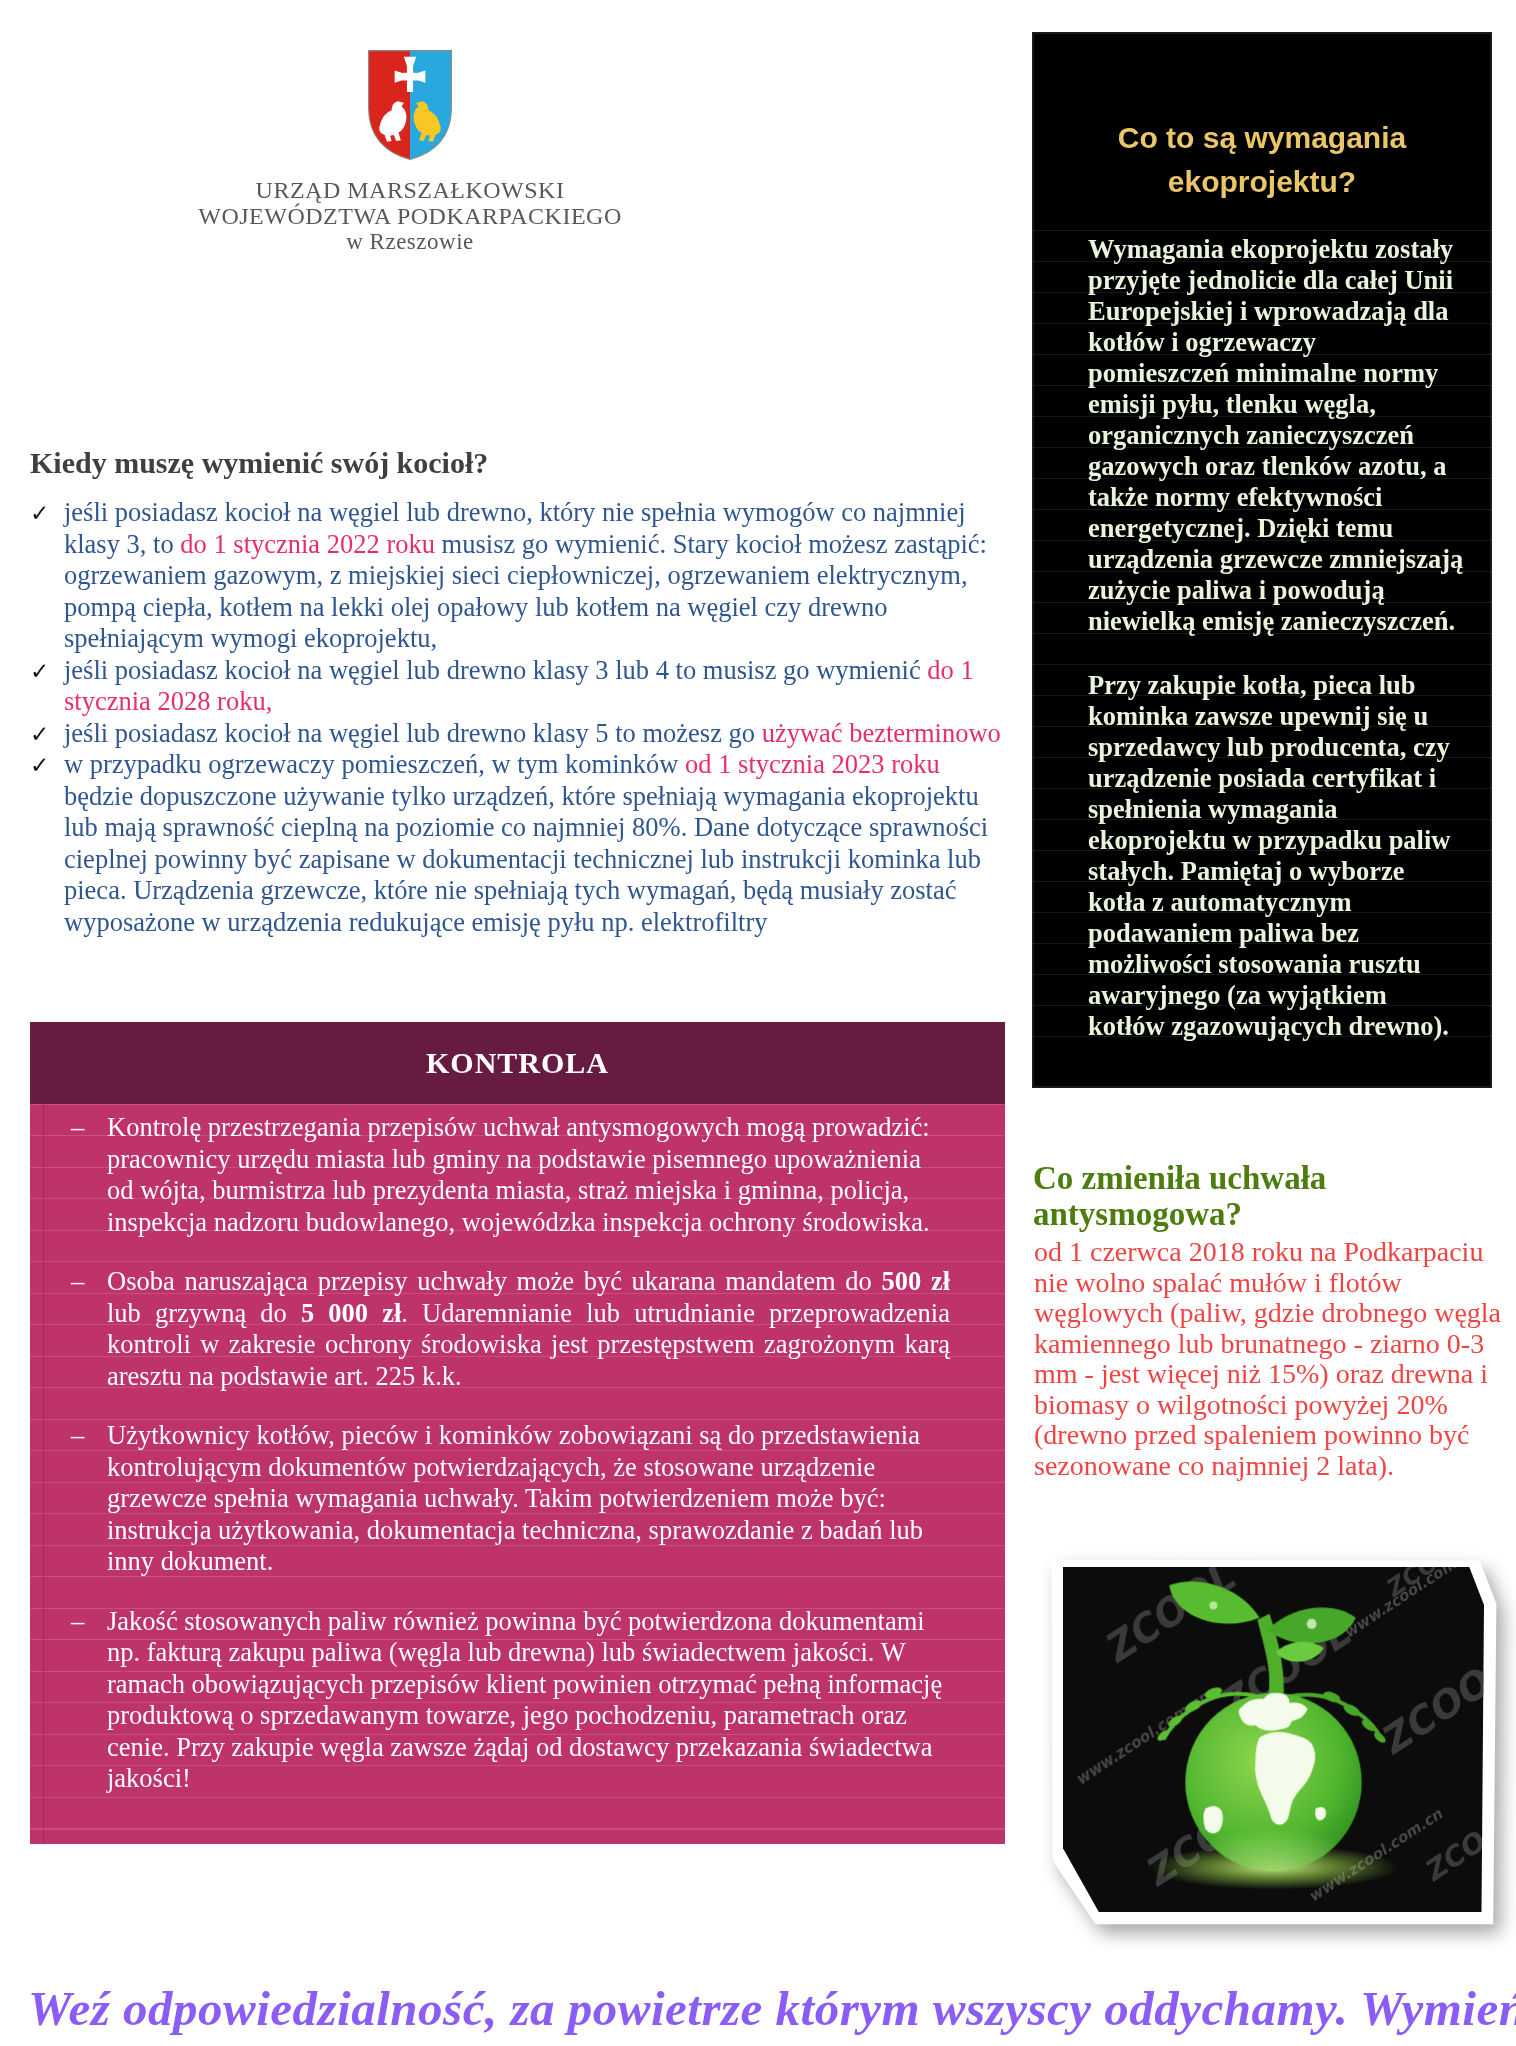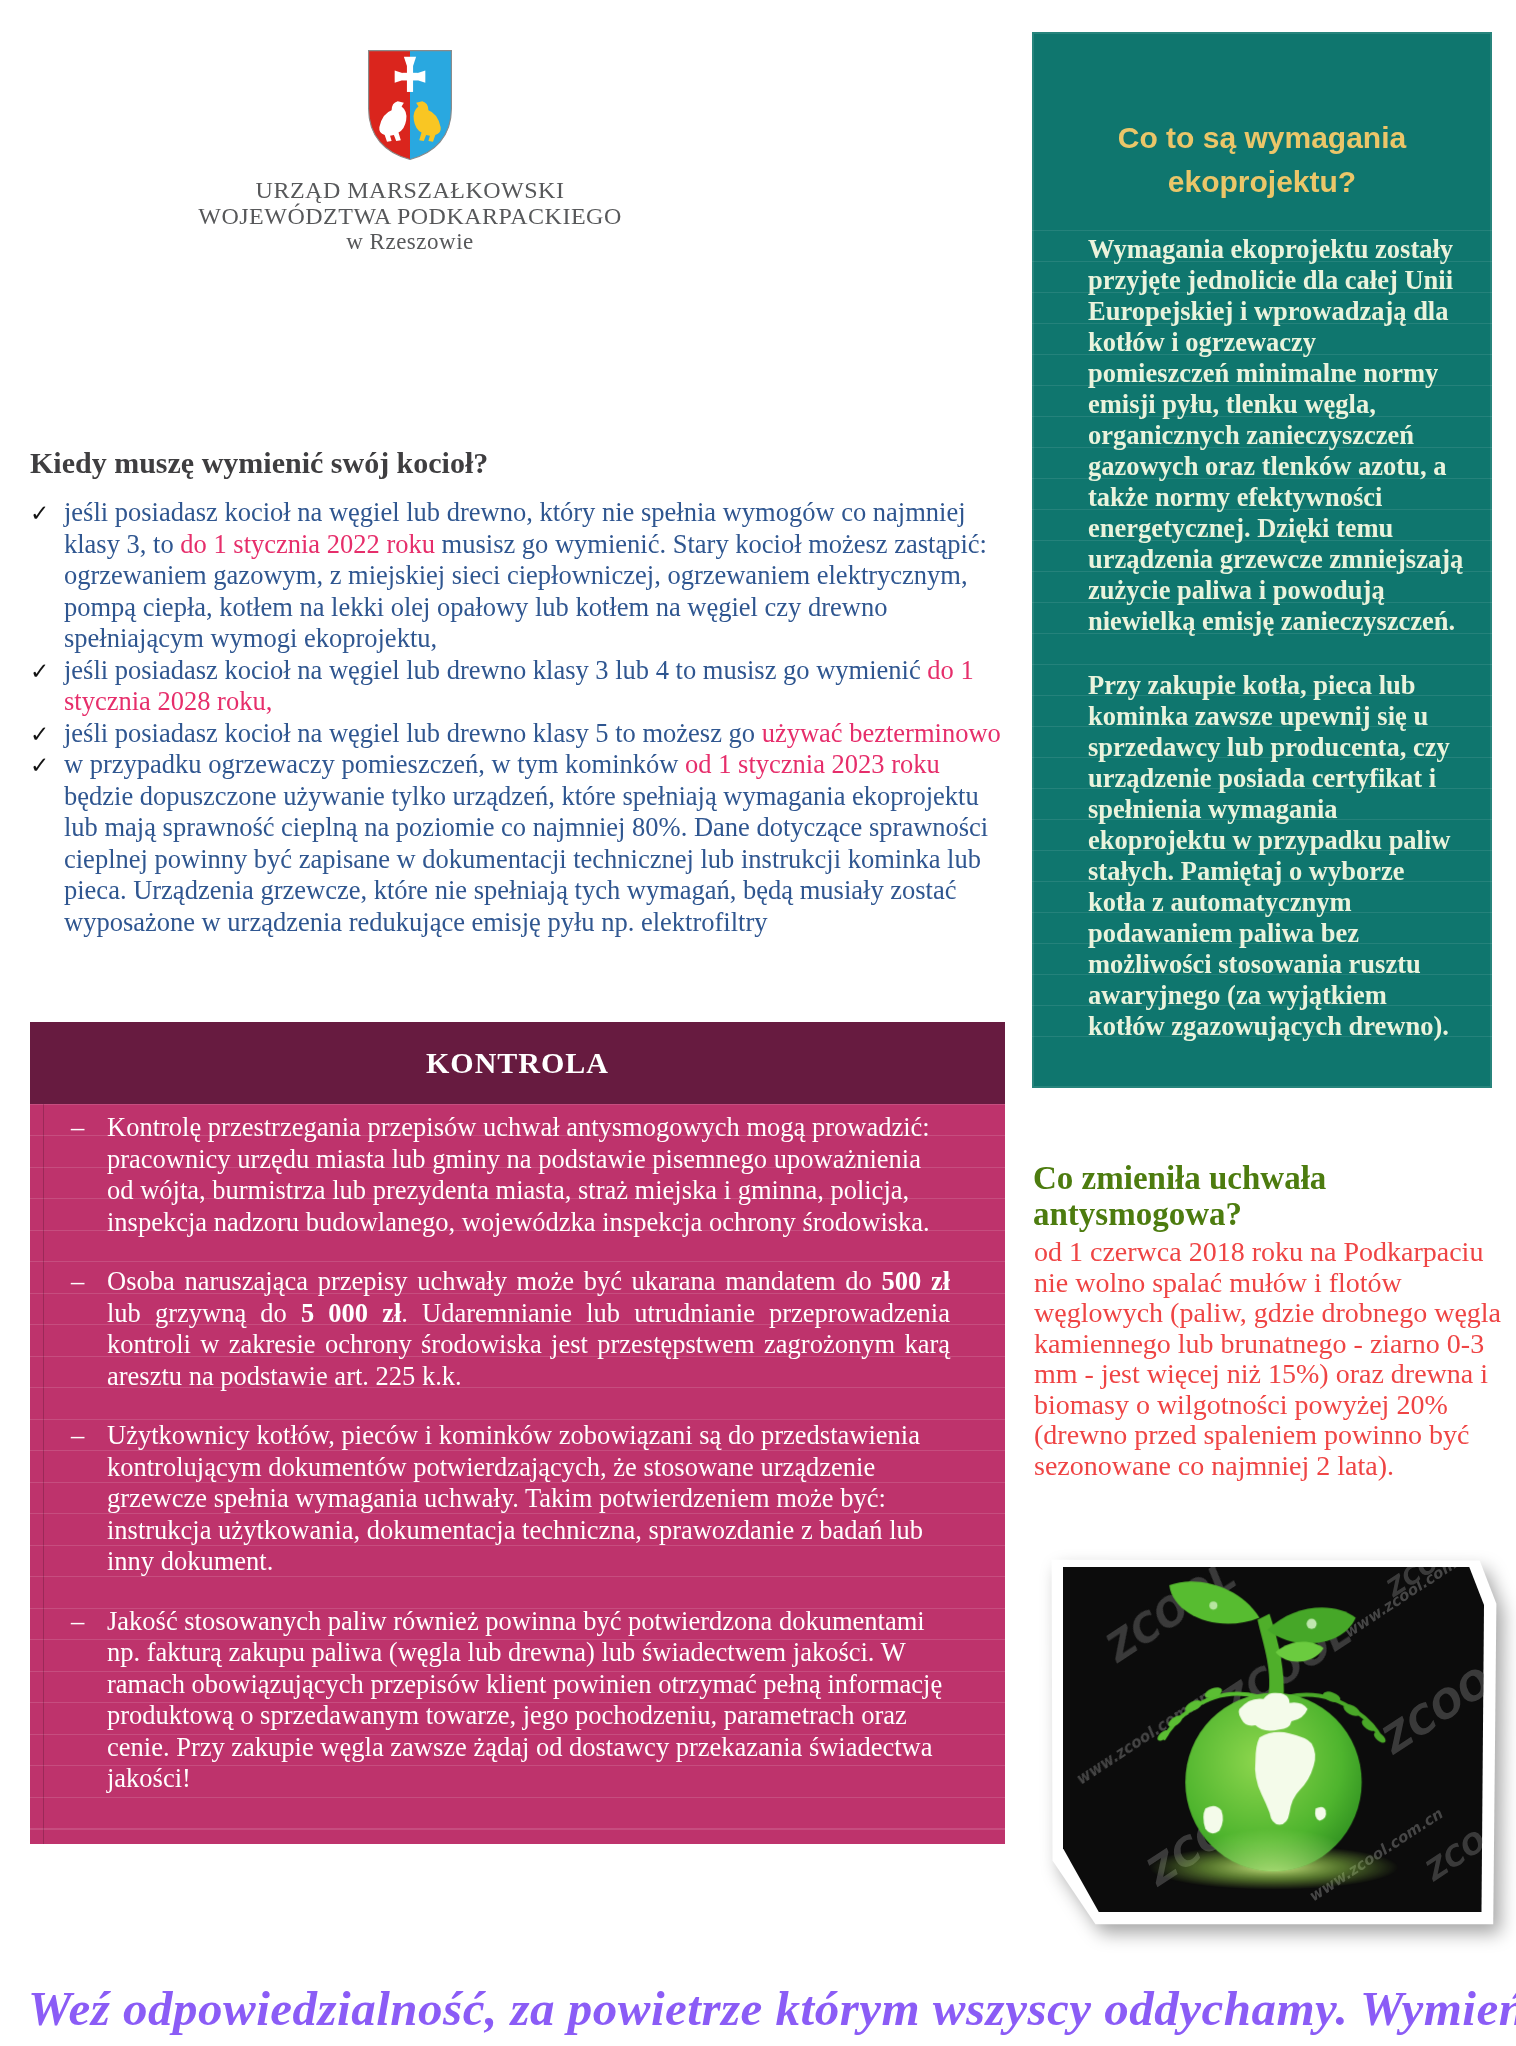--- a/index.html
+++ b/index.html
@@ -34,21 +34,21 @@
           background-image:repeating-linear-gradient(to bottom, rgba(255,255,255,0.13) 0 1px, rgba(255,255,255,0) 1px 31.5px);
           padding:8px 55px 0 25px;box-sizing:border-box;color:#ffffff;}
   .k-body::before{content:"";position:absolute;left:13px;top:0;bottom:0;width:1px;background:rgba(0,0,0,0.18);}
   .k-item{position:relative;padding-left:52px;font-size:26.5px;line-height:31.5px;}
   .k-item + .k-item{margin-top:28px;}
   .k-item.justify{text-align:justify;}
   .dash{position:absolute;left:16px;top:0;}
   .strong{font-weight:bold;}
 
   
-  .eco-box{position:absolute;left:1032px;top:32px;width:460px;height:1056px;background:#0f766e;
+  .eco-box{position:absolute;left:1032px;top:32px;width:460px;height:1056px;background:#000000;
            box-sizing:border-box;box-shadow:inset 0 0 0 2px rgba(255,255,255,0.10);}
   .eco-title{margin:84px 10px 0 10px;text-align:center;font-family:"Liberation Sans", sans-serif;
              font-weight:bold;font-size:30px;line-height:44px;color:#ebc669;}
   .eco-body{margin-top:26px;padding:4px 28px 0 56px;
             background-image:repeating-linear-gradient(to bottom, rgba(255,255,255,0.09) 0 1px, rgba(255,255,255,0) 1px 31px);}
   .eco-para{margin:0;font-weight:bold;font-size:26.5px;line-height:31px;color:#eaf3dc;}
   .eco-para + .eco-para{margin-top:33px;}
 
   
   .changes{position:absolute;left:1033px;top:1160px;width:472px;}

